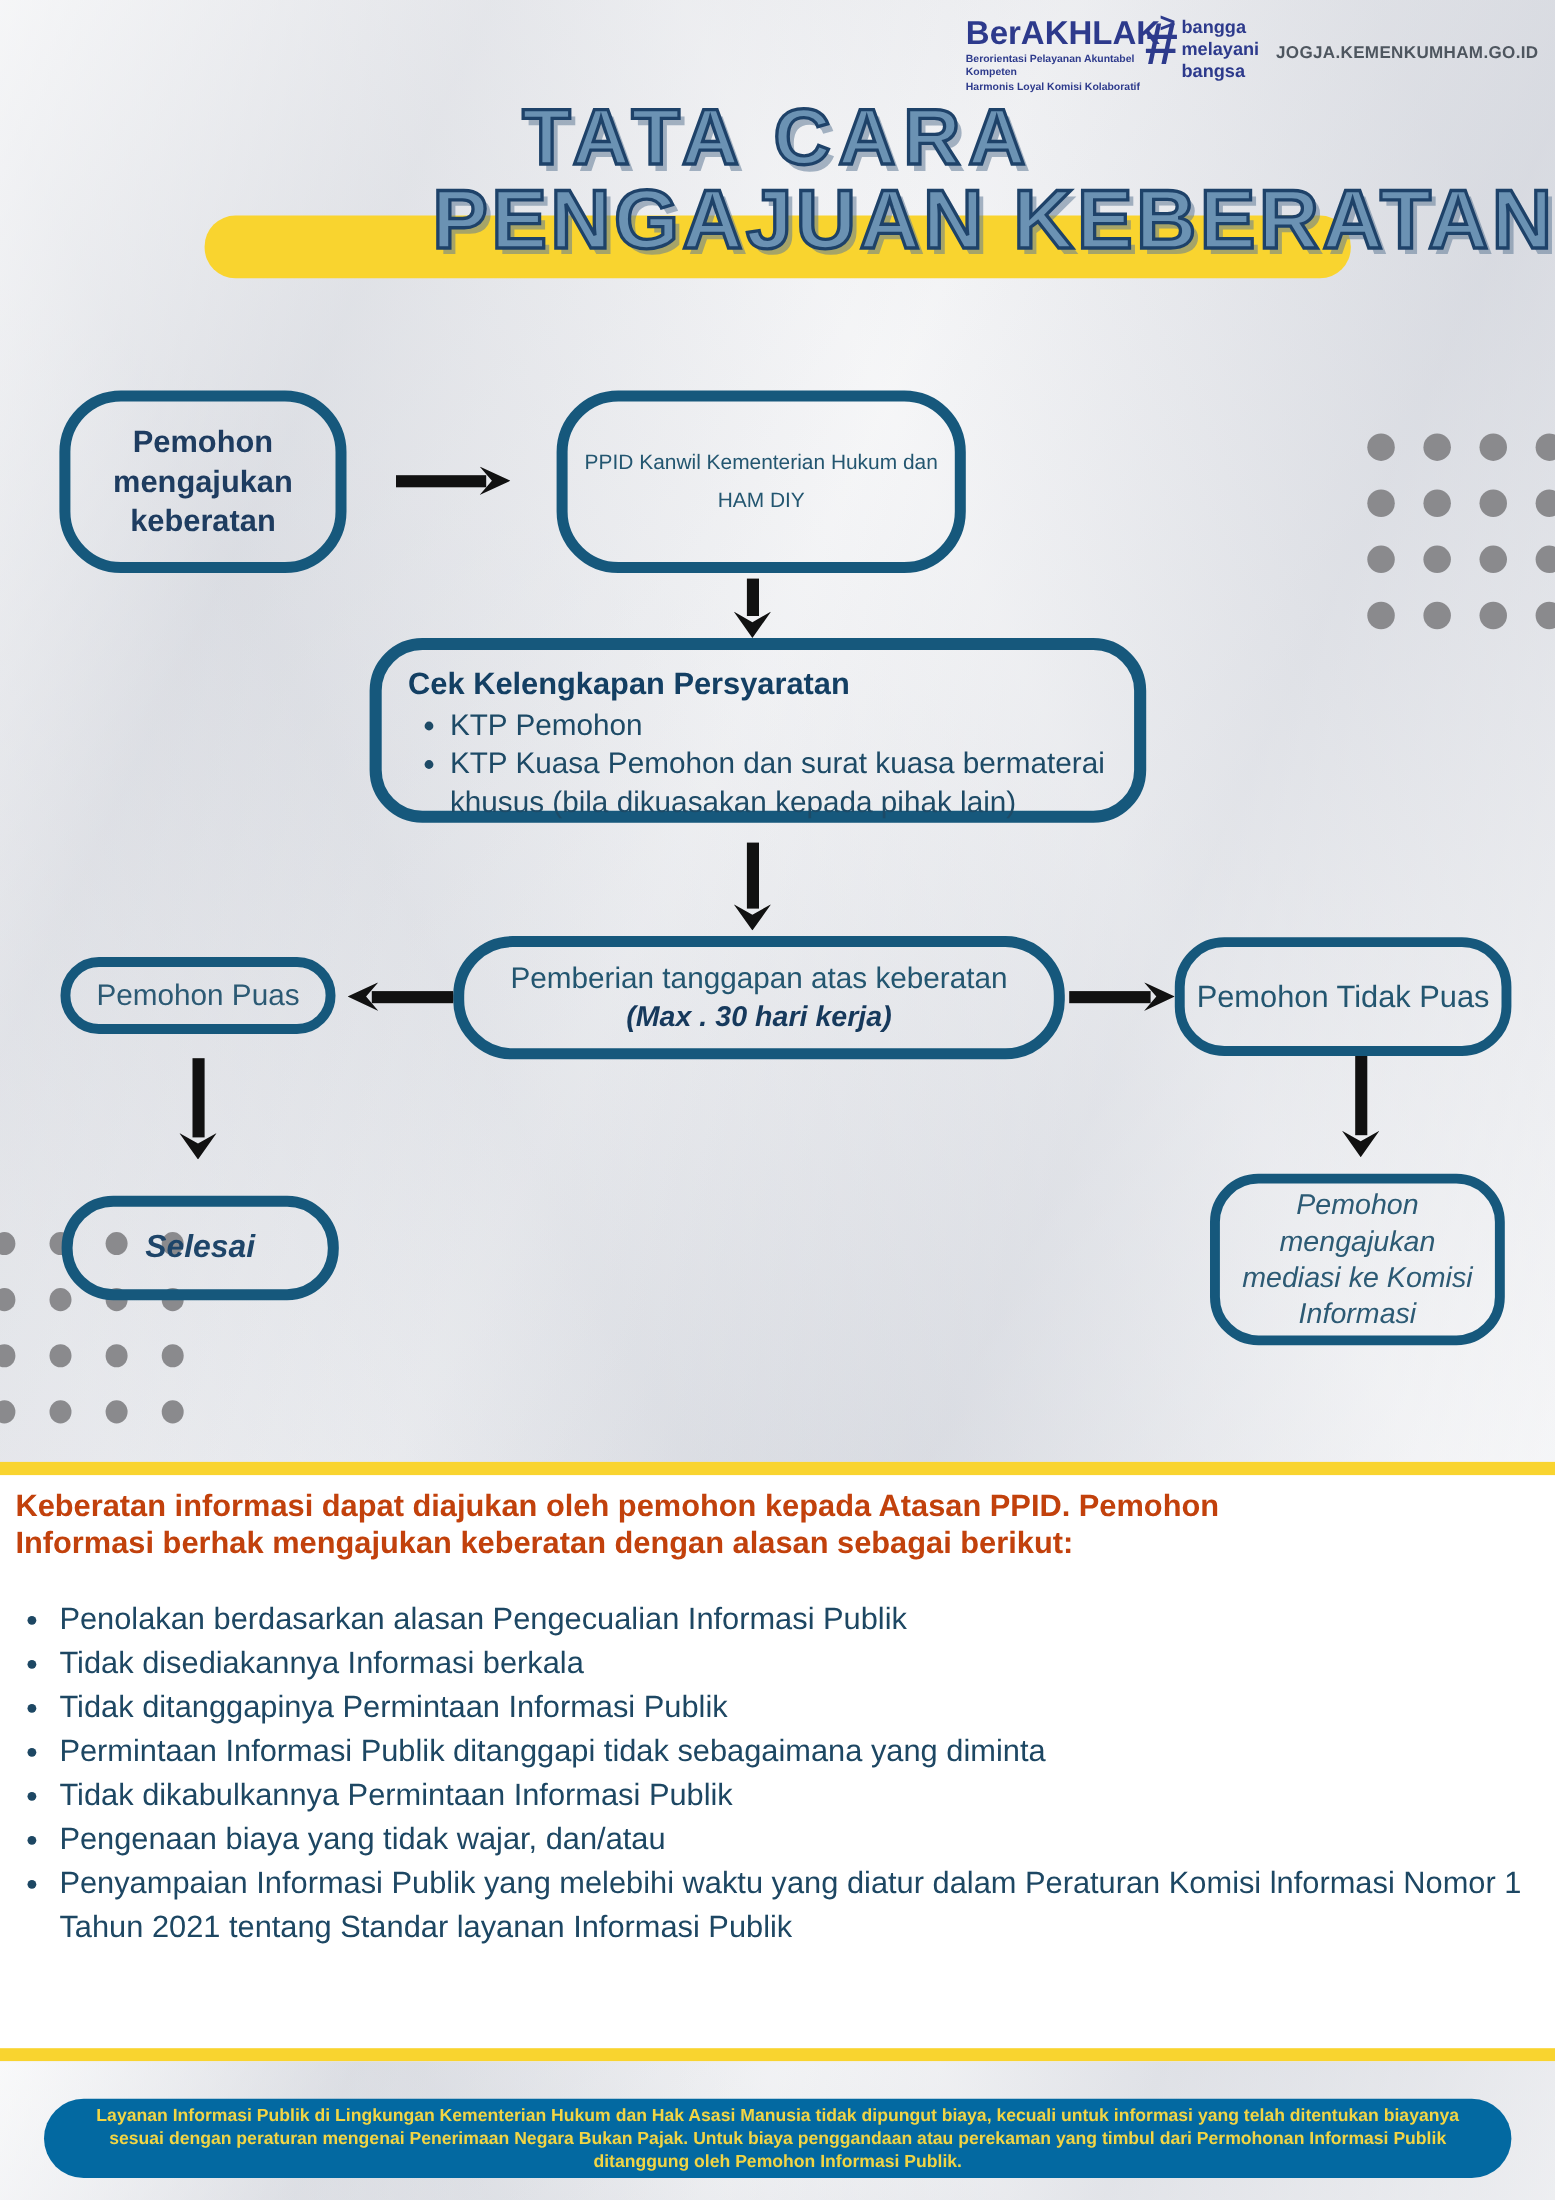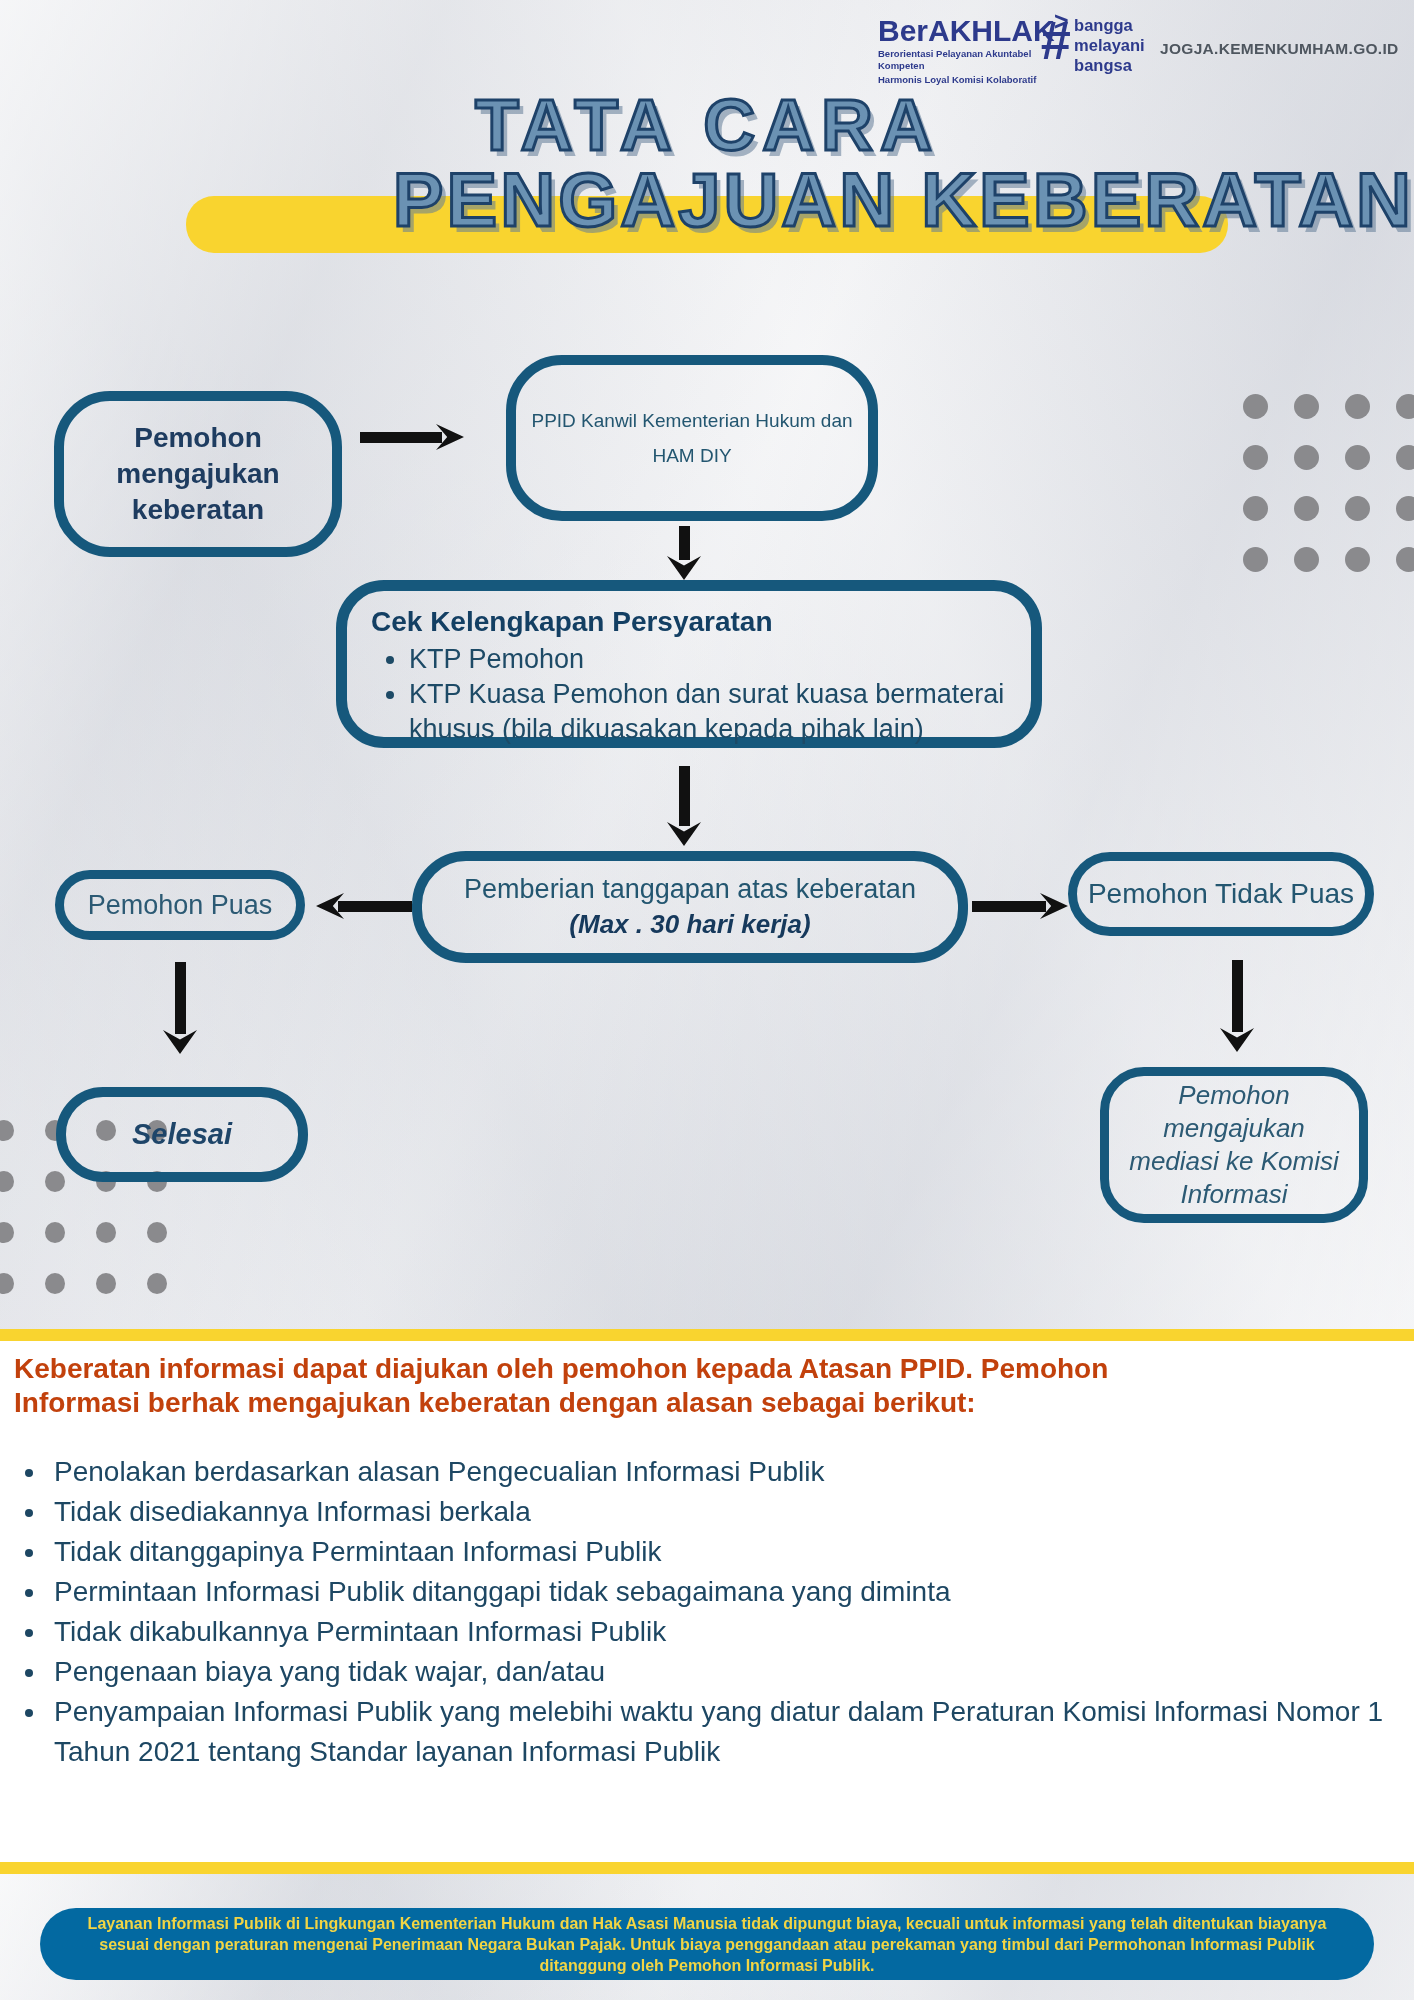--- a/index.html
+++ b/index.html
@@ -45,32 +45,32 @@
           font-size:76px;font-weight:800;letter-spacing:3px;line-height:80px;
           color:#6b92b3;-webkit-text-stroke:3px #1e4269;
           text-shadow:5px 6px 0 rgba(98,124,152,.55);}
   .highlight{position:absolute;left:186px;top:196px;width:1042px;height:57px;
              background:#f9d42f;border-radius:28px;z-index:1;}
 
   
   .fbox{position:absolute;border:10px solid #16587c;border-radius:56px;z-index:2;
         display:flex;flex-direction:column;align-items:center;justify-content:center;
         text-align:center;box-sizing:border-box;color:#235670;}
-  #box-pemohon{left:54px;top:355px;width:288px;height:166px;font-size:28px;font-weight:700;
-               color:#1e3c60;line-height:36px;margin-top:36px;}
+  #box-pemohon{left:54px;top:355px;width:261px;height:166px;font-size:28px;font-weight:700;
+               color:#1e3c60;line-height:36px;}
   #box-ppid{left:506px;top:355px;width:372px;height:166px;font-size:19px;line-height:35px;}
   #box-cek{left:336px;top:580px;width:706px;height:168px;border-radius:48px;border-width:11px;
            align-items:flex-start;justify-content:flex-start;text-align:left;padding:14px 20px 0 24px;}
   #box-cek .hdr{font-size:28px;font-weight:700;color:#133f63;line-height:34px;}
   #box-cek ul{margin:3px 0 0 0;padding-left:38px;font-size:27px;color:#1d4a66;line-height:35px;}
   #box-tanggapan{left:412px;top:851px;width:556px;height:112px;border-radius:54px;font-size:27px;line-height:35px;}
   #box-tanggapan .b2{font-weight:700;font-style:italic;color:#16395c;font-size:26px;}
   #box-puas{left:55px;top:870px;width:250px;height:70px;border-width:9px;border-radius:35px;
             font-size:27px;color:#2c5a74;}
-  #box-tidakpuas{left:1068px;top:852px;width:306px;height:84px;border-width:9px;border-radius:45px;
+  #box-tidakpuas{left:1068px;top:852px;width:306px;height:108px;border-width:9px;border-radius:45px;
             font-size:28px;color:#235670;}
   #box-selesai{left:56px;top:1087px;width:252px;height:95px;border-radius:47px;
             font-size:29px;font-weight:700;font-style:italic;color:#1e4569;}
   #box-mediasi{left:1100px;top:1067px;width:268px;height:156px;border-width:9px;border-radius:44px;
             font-size:26px;font-style:italic;color:#2c5a74;line-height:33px;padding:0 8px;}
 
   
   .arrow{position:absolute;z-index:2;}
   .arrow.h{height:26px;}
   .arrow.h::before{content:"";position:absolute;top:8px;height:11px;background:#111;left:0;right:22px;}

